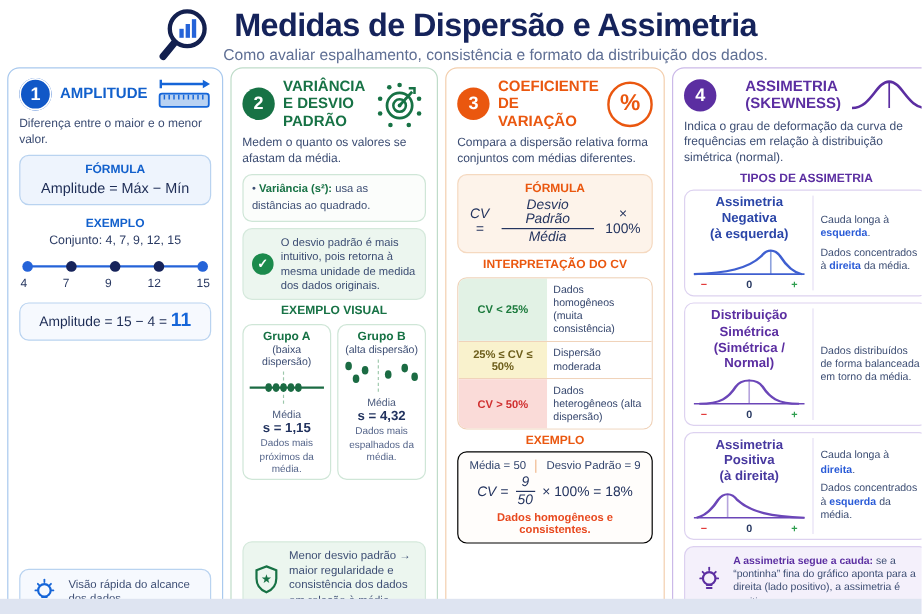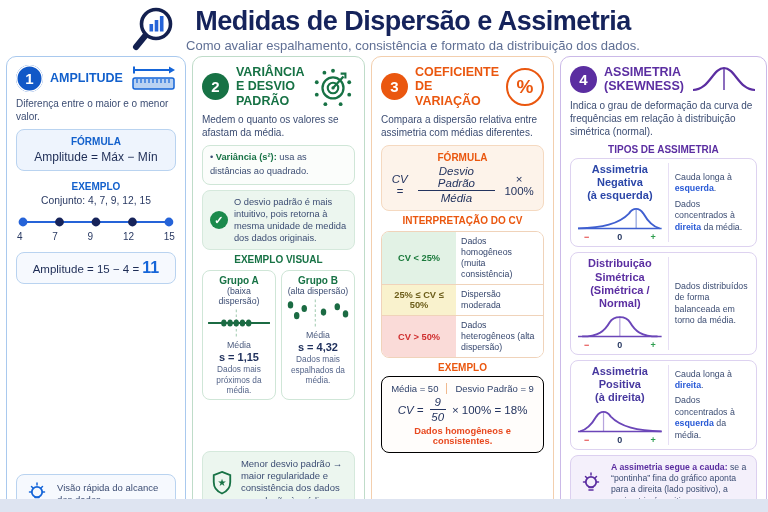--- a/index.html
+++ b/index.html
@@ -294,21 +294,21 @@
         <span>Menor desvio padrão →  maior regularidade e consistência dos dados em relação à média.</span>
       </div>
     </div>
 
     <div class="card card-orange">
       <div class="card-head">
         <span class="badge b-orange">3</span>
         <span class="card-title t-orange" style="max-width:92px;">COEFICIENTE DE VARIAÇÃO</span>
         <span class="pct-circle" style="width:38px;height:38px;font-size:19px;">%</span>
       </div>
-      <div class="card-desc">Compara a dispersão relativa entre assimetria com médias diferentes.</div>
+      <div class="card-desc">Compara a dispersão relativa forma conjuntos com médias diferentes.</div>
 
       <div class="soft-box box-orange">
         <div class="sec-label t-orange" style="margin:0;">FÓRMULA</div>
         <div class="frac-row">
           <span class="ital">CV =</span>
           <span class="frac">
             <span class="num">Desvio Padrão</span>
             <span class="den">Média</span>
           </span>
           <span>× 100%</span>
@@ -348,21 +348,21 @@
           </span>
           <span>× 100% = 18%</span>
         </div>
         <div class="conclusion">Dados homogêneos e consistentes.</div>
       </div>
     </div>
 
     <div class="card card-purple">
       <div class="card-head">
         <span class="badge b-purple">4</span>
-        <span class="card-title t-purple" style="max-width:88px;">ASSIMETRIA (SKEWNESS)</span>
+        <span class="card-title t-purple" style="max-width:88px;margin-left:17px;">ASSIMETRIA (SKEWNESS)</span>
         <span class="icon-wrap">
           <svg width="66" height="28" viewBox="0 0 66 28">
             <path d="M2 25 C 18 25 22 3 33 3 C 44 3 48 25 64 25" fill="none" stroke="#5b2ea1" stroke-width="2.2"></path>
             <line x1="33" y1="3" x2="33" y2="25" stroke="#5b2ea1" stroke-width="1.4"></line>
           </svg>
         </span>
       </div>
       <div class="card-desc">Indica o grau de deformação da curva de frequências em relação à distribuição simétrica (normal).</div>
 
       <div class="sec-label t-purple" style="margin-top:0;">TIPOS DE ASSIMETRIA</div>

